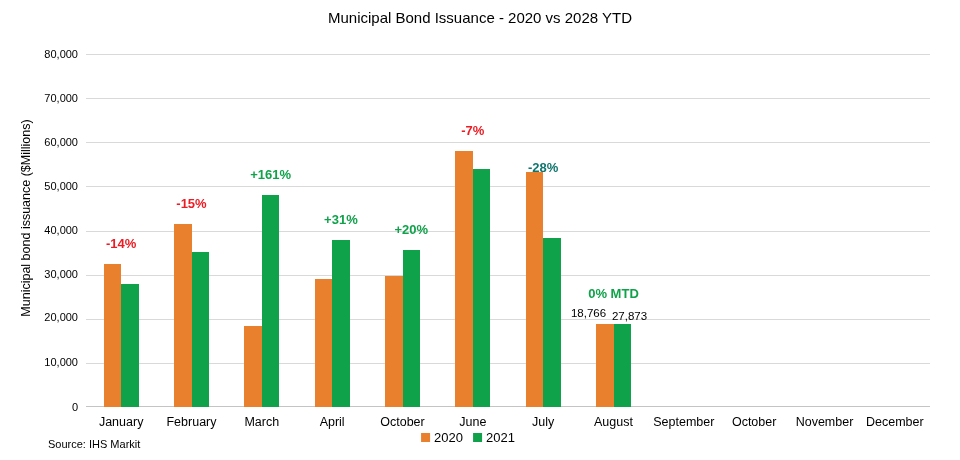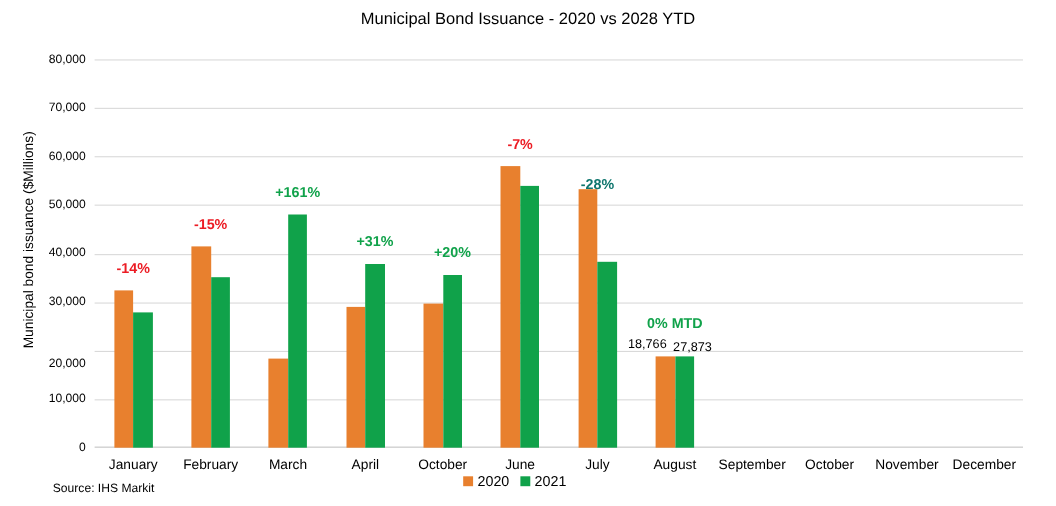--- a/index.html
+++ b/index.html
@@ -101,21 +101,21 @@
 </style>
 </head>
 <body>
 
 <div id="chart">
   <div class="chart-title">Municipal Bond Issuance - 2020 vs 2028 YTD</div>
   <div class="y-axis-title">Municipal bond issuance ($Millions)</div>
   <div id="yticks">
       <div class="ytick" style="top: 345.5px;">0</div>
       <div class="ytick" style="top: 301.375px;">10,000</div>
-      <div class="ytick" style="top: 270px; margin-left: 24px;">20,000</div>
+      <div class="ytick" style="top: 256px; margin-left: 24px;">20,000</div>
       <div class="ytick" style="top: 213.125px;">30,000</div>
       <div class="ytick" style="top: 169px;">40,000</div>
       <div class="ytick" style="top: 124.875px;">50,000</div>
       <div class="ytick" style="top: 80.75px;">60,000</div>
       <div class="ytick" style="top: 36.625px;">70,000</div>
       <div class="ytick" style="top: -7.5px;">80,000</div>
     </div>
   <div id="plot">
       <div class="gridline" style="top: 308.875px; background: rgb(217, 217, 217);"></div>
       <div class="gridline" style="top: 264.75px; background: rgb(217, 217, 217);"></div>

